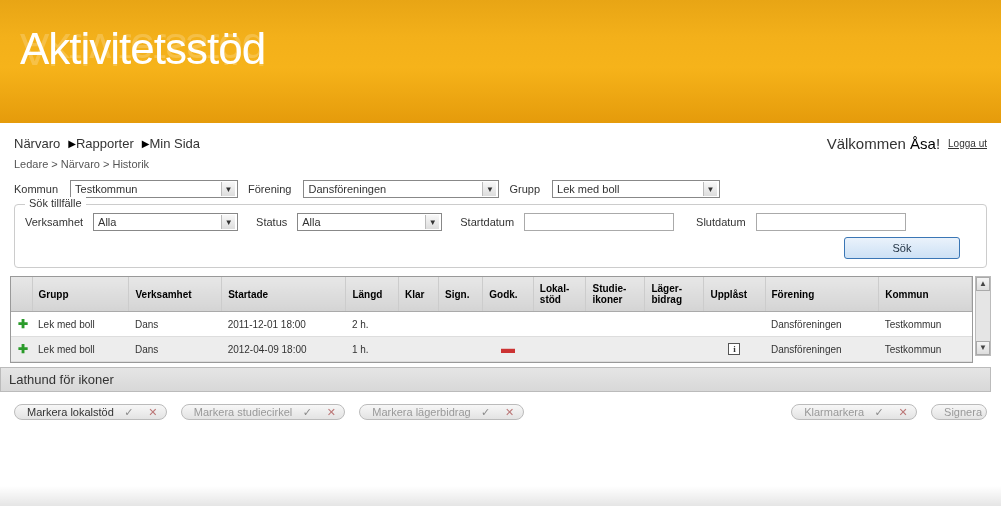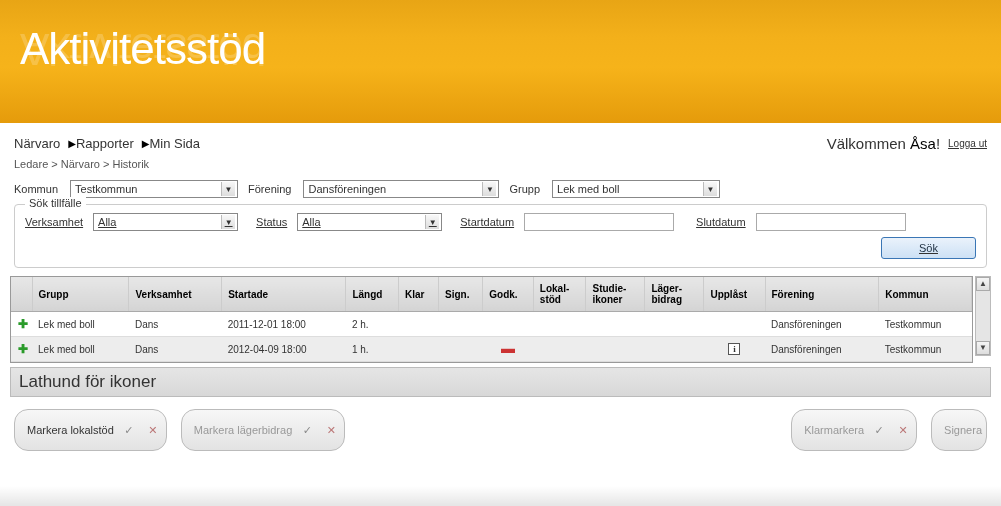--- a/index.html
+++ b/index.html
@@ -88,43 +88,42 @@
     width: 14px; height: 14px;
     border-left: 1px solid #bbb;
     display:flex; align-items:center; justify-content:center;
     font-size: 8px;
     background: linear-gradient(#f8f8f8,#ddd);
   }
   .fieldset {
     margin: 0 14px 8px 14px;
     border: 1px solid #ccc;
     border-radius: 4px;
-    padding: 8px 10px 8px 10px;
+    padding: 8px 26px 8px 10px;
     position: relative;
-    text-decoration: underline;
   }
   .legend {
     position: absolute;
     top: -8px; left: 10px;
     background: #fff;
     padding: 0 4px;
     font-size: 11px;
     color: #333;
   }
   .fs-row { display:flex; align-items:center; gap:10px; }
   .textinput {
     border: 1px solid #aaa;
     height: 18px;
     background:#fff;
     padding: 0 4px;
     font-size:11px;
   }
   .search-btn-row { display:flex; justify-content:flex-end; margin-top:6px; }
   .search-btn {
-    width: 95px; height:22px;
+    width: 116px; height:22px;
     border:1px solid #3a76b5;
     border-radius:3px;
     background: linear-gradient(#eaf2fb,#cde1f5);
     font-size:11px;
     cursor:pointer;
     color:#234;
   }
   .table-area {
     margin: 0 10px 4px 10px;
     display:flex;
@@ -175,39 +174,39 @@
   .scroll-btn {
     width:14px; height:14px;
     background: linear-gradient(#f5f5f5,#ddd);
     border:1px solid #aaa;
     font-size:8px; line-height:12px; text-align:center;
     cursor:pointer;
     color:#444;
   }
   .scroll-rail .track { flex:1; background:#e5e5e5; width:100%; }
   .icon-legend-bar {
-    margin: 0 10px 12px 10px;
+    margin: 0 10px 12px 0;
     background: linear-gradient(#e5e5e5,#d8d8d8);
     border:1px solid #bbb;
     padding:4px 8px;
-    font-size:17px;
+    font-size:13px;
     color:#333;
   }
   .bottom-actions {
     padding: 0 14px;
     display:flex;
     align-items:center;
     gap: 14px;
   }
   .pill {
     display:inline-flex; align-items:center;
     border:1px solid #bbb;
     border-radius: 14px;
     background: linear-gradient(#f7f7f7,#e3e3e3);
-    height:42px;
+    height:16px;
     padding: 0 4px 0 12px;
     font-size:11px;
     color:#333;
     cursor:pointer;
   }
   .pill.disabled { color:#999; cursor:default; }
   .pill .mini {
     width:18px; height:18px; margin-left:6px;
     display:inline-flex; align-items:center; justify-content:center;
     color:#8a8a8a; font-size:11px;
@@ -378,20 +377,25 @@
 
 <div class="icon-legend-bar">Lathund för ikoner</div>
 
 <div class="bottom-actions">
   <span class="pill">
     <span>Markera lokalstöd</span>
     <span class="mini check"></span>
     <span class="mini x"></span>
   </span>
   <span class="pill disabled">
+    <span>Markera studiecirkel</span>
+    <span class="mini check"></span>
+    <span class="mini x"></span>
+  </span>
+  <span class="pill disabled">
     <span>Markera lägerbidrag</span>
     <span class="mini check"></span>
     <span class="mini x"></span>
   </span>
   <span class="bottom-spacer"></span>
   <span class="pill disabled">
     <span>Klarmarkera</span>
     <span class="mini check"></span>
     <span class="mini x"></span>
   </span>

